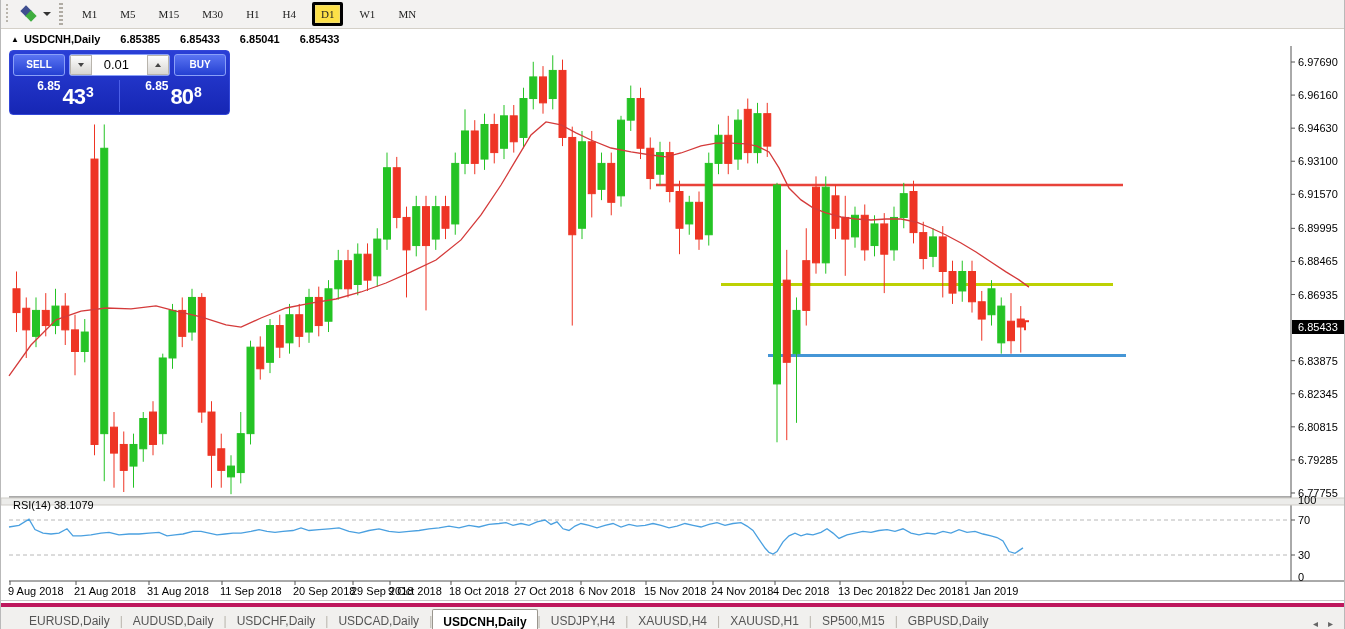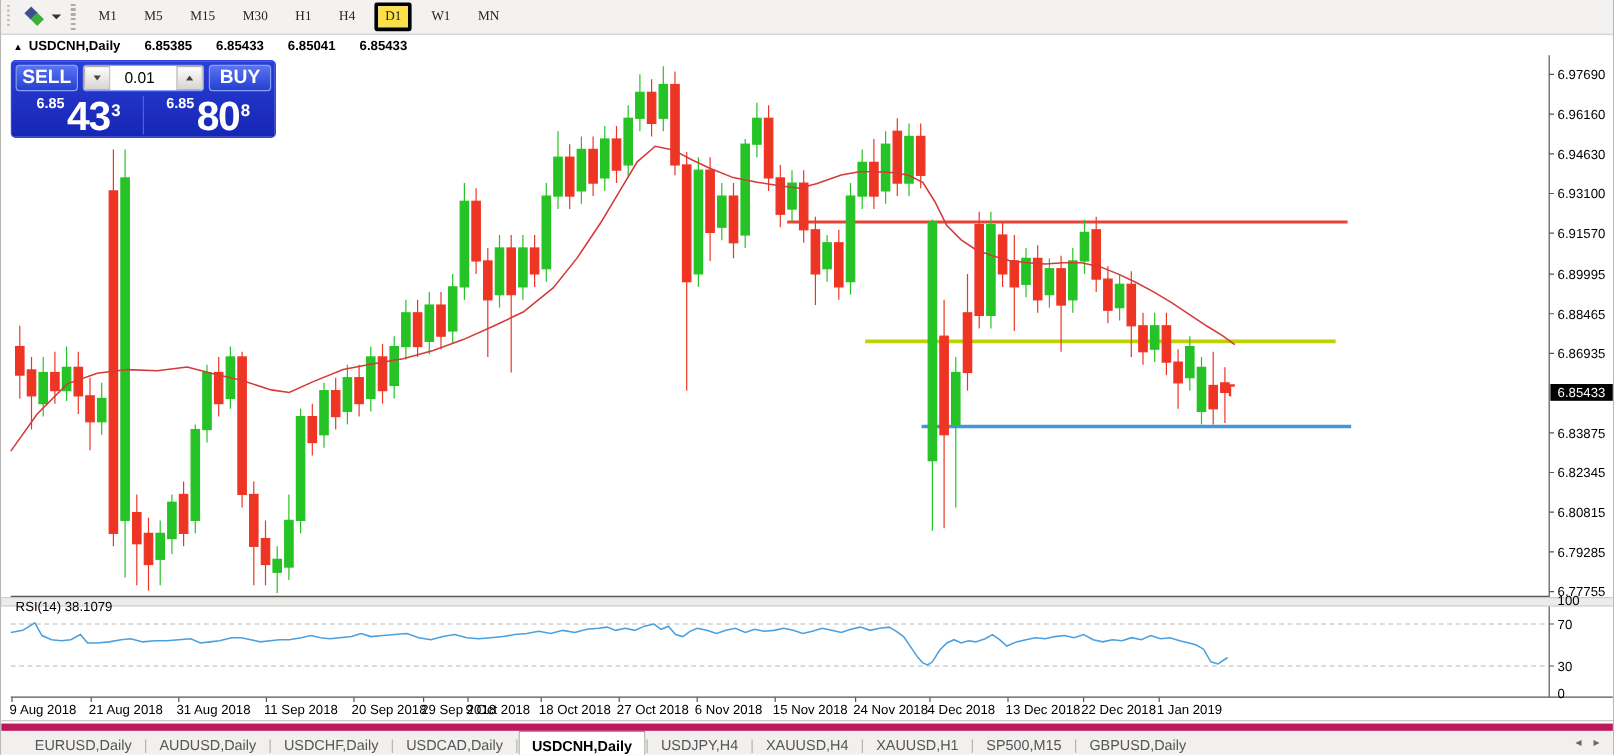--- a/index.html
+++ b/index.html
@@ -25,35 +25,35 @@
   #chart-window { position:absolute; top:30px; left:0; width:1345px; height:572px; background:#fff; }
   #chart-svg { position:absolute; top:0; left:0; }
 
   #chart-title { position:absolute; top:3px; left:10px; font-size:11px; font-weight:bold; color:#000; display:flex; align-items:center; }
   #chart-title .tri { font-size:8px; margin-right:5px; }
   #chart-title span.q { margin-left:20px; }
 
   
   #trade-panel { position:absolute; top:20px; left:8px; width:221px; height:65px; background:linear-gradient(#2a3fd6,#1626b4); border-radius:4px; border:1px solid #3347d8; padding:3px; }
   #trade-row { display:flex; height:22px; }
-  .trade-btn { width:52px; height:22px; color:#fff; font-size:16px; font-weight:bold; text-align:center; line-height:20px; background:linear-gradient(#5a74f2,#2440d2); border:1px solid #8aa0f8; border-radius:3px; cursor:default; }
+  .trade-btn { width:52px; height:22px; color:#fff; font-size:10px; font-weight:bold; text-align:center; line-height:20px; background:linear-gradient(#5a74f2,#2440d2); border:1px solid #8aa0f8; border-radius:3px; cursor:default; }
   #vol-box { display:flex; height:22px; margin:0 4px; flex:1; border:1px solid #8aa0f8; border-radius:3px; overflow:hidden; background:#fff; }
   .spin-btn { width:22px; background:linear-gradient(#fdfdfd,#d8d6d2); border:1px solid #b8b4ac; display:flex; align-items:center; justify-content:center; cursor:default; }
   .spin-btn .c-dn { width:0;height:0;border-left:3px solid transparent;border-right:3px solid transparent;border-top:4px solid #444;}
   .spin-btn .c-up { width:0;height:0;border-left:3px solid transparent;border-right:3px solid transparent;border-bottom:4px solid #444;}
   #vol-value { flex:1; font-size:13px; color:#000; text-align:right; line-height:20px; padding-right:18px; background:#fff; }
   #price-row { display:flex; height:36px; margin-top:2px; }
   .half { flex:1; display:flex; align-items:flex-end; justify-content:center; color:#fff; padding-bottom:2px; }
   .half .small { font-size:12px; font-weight:bold; margin-right:2px; margin-bottom:19px; }
-  .half .big { font-size:34px; font-weight:bold; line-height:30px; letter-spacing:-1px;}
+  .half .big { font-size:22px; font-weight:bold; line-height:30px; letter-spacing:-1px;}
   .half .sup { font-size:14px; font-weight:bold; margin-bottom:12px; margin-left:1px; }
   #half-divider { width:1px; background:#4b5fe8; margin:2px 1px; }
 
   
-  #tabbar { position:absolute; top:603px; left:0; width:1345px; height:26px; background:#f1f0ee; border-top:6px solid #be185d; display:flex; align-items:center; font-size:12px; color:#555; }
+  #tabbar { position:absolute; top:603px; left:0; width:1345px; height:26px; background:#f1f0ee; border-top:4px solid #be185d; display:flex; align-items:flex-end; font-size:12px; color:#555; }
   #tabbar .pad { width:18px; }
   .tab { padding:5px 10px 0 10px; cursor:default; white-space:nowrap; }
   .tab.active { background:#fff; border:1px solid #9a968e; border-bottom:none; color:#000; font-weight:bold; margin-top:0px; border-radius:2px 2px 0 0; }
   .tab-sep { color:#b8b4ac; padding-top:5px; }
   #tab-arrows { margin-left:auto; display:flex; align-items:center; padding-right:8px; color:#666; font-size:10px; }
   #tab-arrows span { padding:0 5px; cursor:default; }
 </style>
 </head>
 <body>
 

